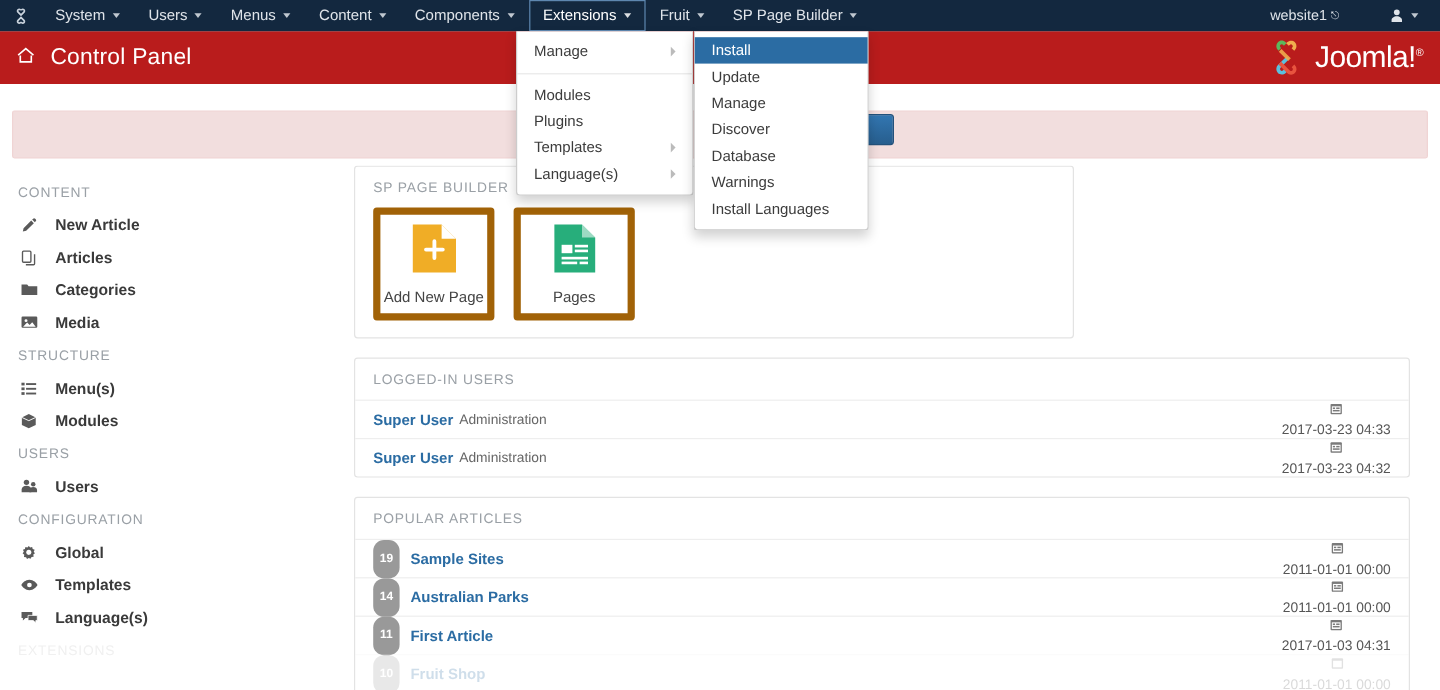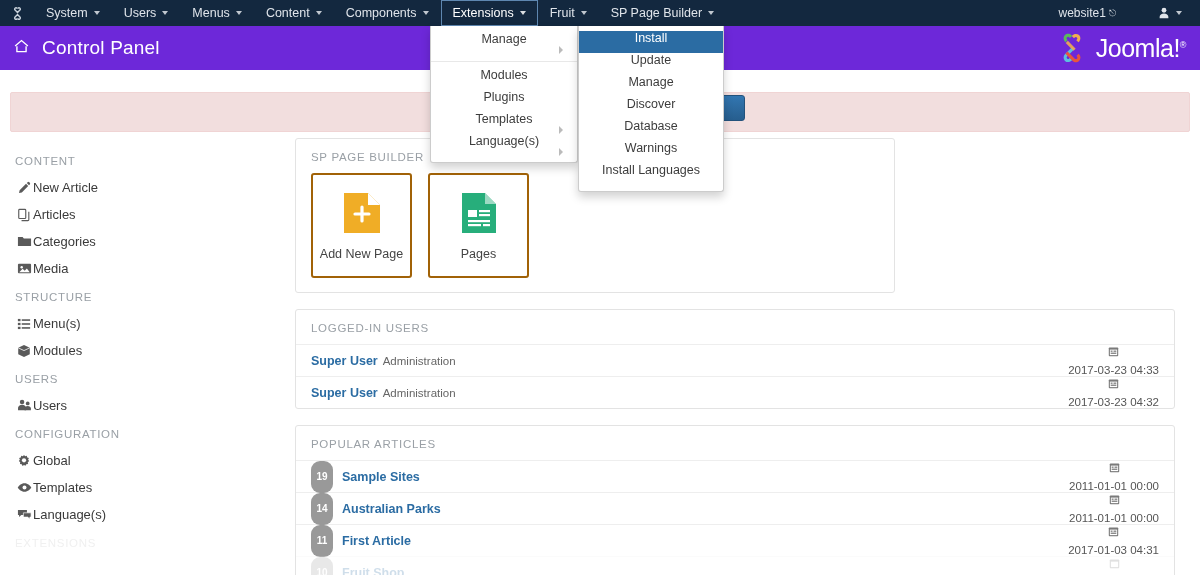--- a/index.html
+++ b/index.html
@@ -61,21 +61,21 @@
   .ext-ic { font-size: 9px; }
   .user-menu {
     display: flex; align-items: center; gap: 6px;
     color: #dfe4ea; padding: 0 6px 0 14px;
   }
 
   
   .subheader {
     position: absolute; top: 26px; left: 0;
     width: 1200px; height: 44px;
-    background: #6d28d9;
+    background: #b91c1c;
     display: flex; align-items: center;
     z-index: 10;
   }
   .subheader .home-ic {
     width: 42px; text-align: center;
     color: #fff; font-size: 15px;
   }
   .page-title {
     color: #fff; font-size: 19px; font-weight: normal;
     letter-spacing: .2px;
@@ -124,21 +124,22 @@
   }
   .side-group-title {
     color: #9aa0a6; font-size: 11.5px;
     letter-spacing: .7px;
     padding: 9px 0 7px 15px;
     text-transform: uppercase;
   }
   .side-item {
     display: flex; align-items: center;
     height: 27px; padding-left: 15px;
-    color: #444; font-size: 13px;
+    gap: 13px;
+    color: #444; font-size: 13px; font-weight: bold;
   }
   .side-ic {
     width: 18px; display: flex;
     align-items: center; justify-content: center;
     color: #5a5a5a;
   }
   .side-ic svg { display: block; }
   .side-label { font-size: 13px; color: #3a3a3a; }
   .side-group-title.faded { color: #f0f0f0; }
 
@@ -156,22 +157,22 @@
     margin: 0 25px 16px 10px;
   }
   .panel-head {
     padding: 12px 15px 10px 15px;
     color: #9aa0a6; font-size: 11.5px;
     letter-spacing: .7px; text-transform: uppercase;
   }
   
   .spb-body { display: flex; gap: 16px; padding: 0 15px 14px 15px; }
   .spb-tile {
-    width: 101px; height: 105px;
-    border: 2px solid #a16207;
+    width: 101px; height: 94px;
+    border: 6px solid #a16207;
     border-radius: 3px;
     display: flex; flex-direction: column;
     align-items: center; justify-content: center;
     gap: 9px;
     background: #fff;
   }
   .spb-label { font-size: 12.5px; color: #444; }
 
   
   .row {
@@ -212,21 +213,20 @@
     padding: 6px 0;
   }
   #dd-extensions { left: 430px; top: 26px; width: 148px; }
   #dd-install { left: 578px; top: 26px; width: 146px; padding-top: 5px; }
   .dd-item {
     display: flex; align-items: center;
     height: 22px; padding: 0 14px;
     color: #3c3c3c; font-size: 12.5px;
     white-space: nowrap;
     position: relative;
-    flex-direction: column;
   }
   .dd-item.sel { background: #2b6ca3; color: #fff; }
   .dd-item .caret-r {
     margin-left: auto;
     width: 0; height: 0;
     border-top: 4px solid transparent;
     border-bottom: 4px solid transparent;
     border-left: 4px solid #bbb;
   }
   .dd-sep { height: 1px; background: #e8e8e8; margin: 7px 0 6px 0; }

